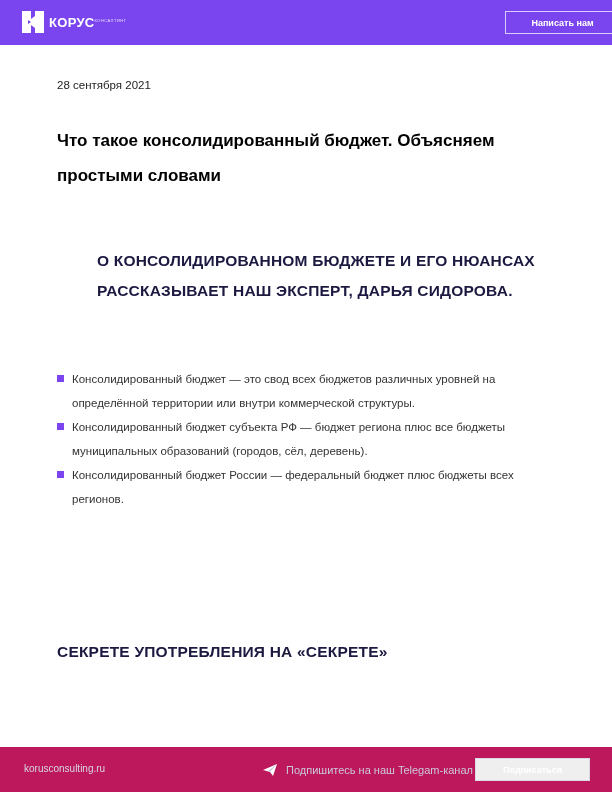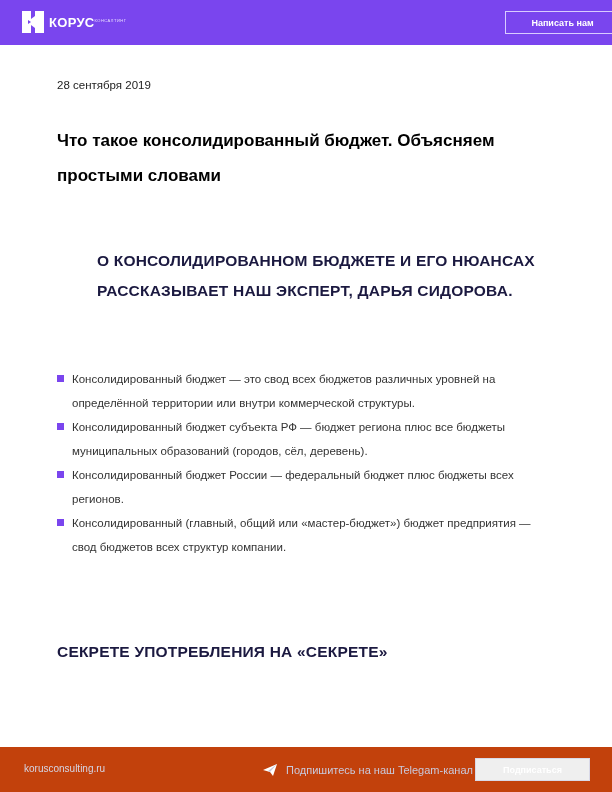--- a/index.html
+++ b/index.html
@@ -42,21 +42,21 @@
   .bullet {
     position: absolute; left: 0; top: 8px; width: 7px; height: 7px; background: #7a45ee;
   }
 
   .subhead {
     position: absolute; left: 57px; top: 643px; font-size: 15.5px; font-weight: bold;
     color: #1b1940; letter-spacing: 0.2px;
   }
 
   .footer {
-    position: absolute; left: 0; top: 747px; width: 612px; height: 45px; background: #c2410c;
+    position: absolute; left: 0; top: 747px; width: 612px; height: 45px; background: #be185d;
   }
   .site { position: absolute; left: 24px; top: 16px; font-size: 10px; color: #d5d5e5; }
   .tg-icon { position: absolute; left: 262px; top: 15px; width: 16px; height: 16px; }
   .tg-text { position: absolute; left: 286px; top: 17px; font-size: 11px; color: #c9c9dc; }
   .btn-sub {
     position: absolute; left: 475px; top: 11px; width: 115px; height: 23px;
     border: 1px solid #d9d9e8; color: #ffffff; font-size: 9px; font-weight: bold;
     display: flex; align-items: center; justify-content: center; cursor: pointer;
   }
 </style>
@@ -73,40 +73,36 @@
     </svg>
     <div class="logo-text">
       <span class="logo-name">КОРУС</span>
       <span class="logo-sub">КОНСАЛТИНГ</span>
     </div>
   </div>
   <button class="btn-write">Написать нам</button>
 </header>
 
 <main>
-  <div class="date">28 сентября 2019</div>
+  <div class="date">28 сентября 2021</div>
   <h1 class="title">Что такое консолидированный бюджет. Объясняем простыми словами</h1>
   <p class="lead">О консолидированном бюджете и его нюансах рассказывает наш эксперт, Дарья Сидорова.</p>
 
   <ul class="list">
     <li>
       <span class="bullet"></span>
       <span>Консолидированный бюджет — это свод всех бюджетов различных уровней на определённой территории или внутри коммерческой структуры.</span>
     </li>
     <li>
       <span class="bullet"></span>
       <span>Консолидированный бюджет субъекта РФ — бюджет региона плюс все бюджеты муниципальных образований (городов, сёл, деревень).</span>
     </li>
     <li>
       <span class="bullet"></span>
       <span>Консолидированный бюджет России — федеральный бюджет плюс бюджеты всех регионов.</span>
-    </li>
-    <li>
-      <span class="bullet"></span>
-      <span>Консолидированный (главный, общий или «мастер-бюджет») бюджет предприятия — свод бюджетов всех структур компании.</span>
     </li>
   </ul>
 
   <h2 class="subhead">СЕКРЕТЕ УПОТРЕБЛЕНИЯ НА «СЕКРЕТЕ»</h2>
 </main>
 
 <footer class="footer">
   <a class="site">korusconsulting.ru</a>
   <svg class="tg-icon" viewBox="0 0 16 16">
     <polygon points="1,8 15,2 11,14 8,10" fill="#ffffff"></polygon>

